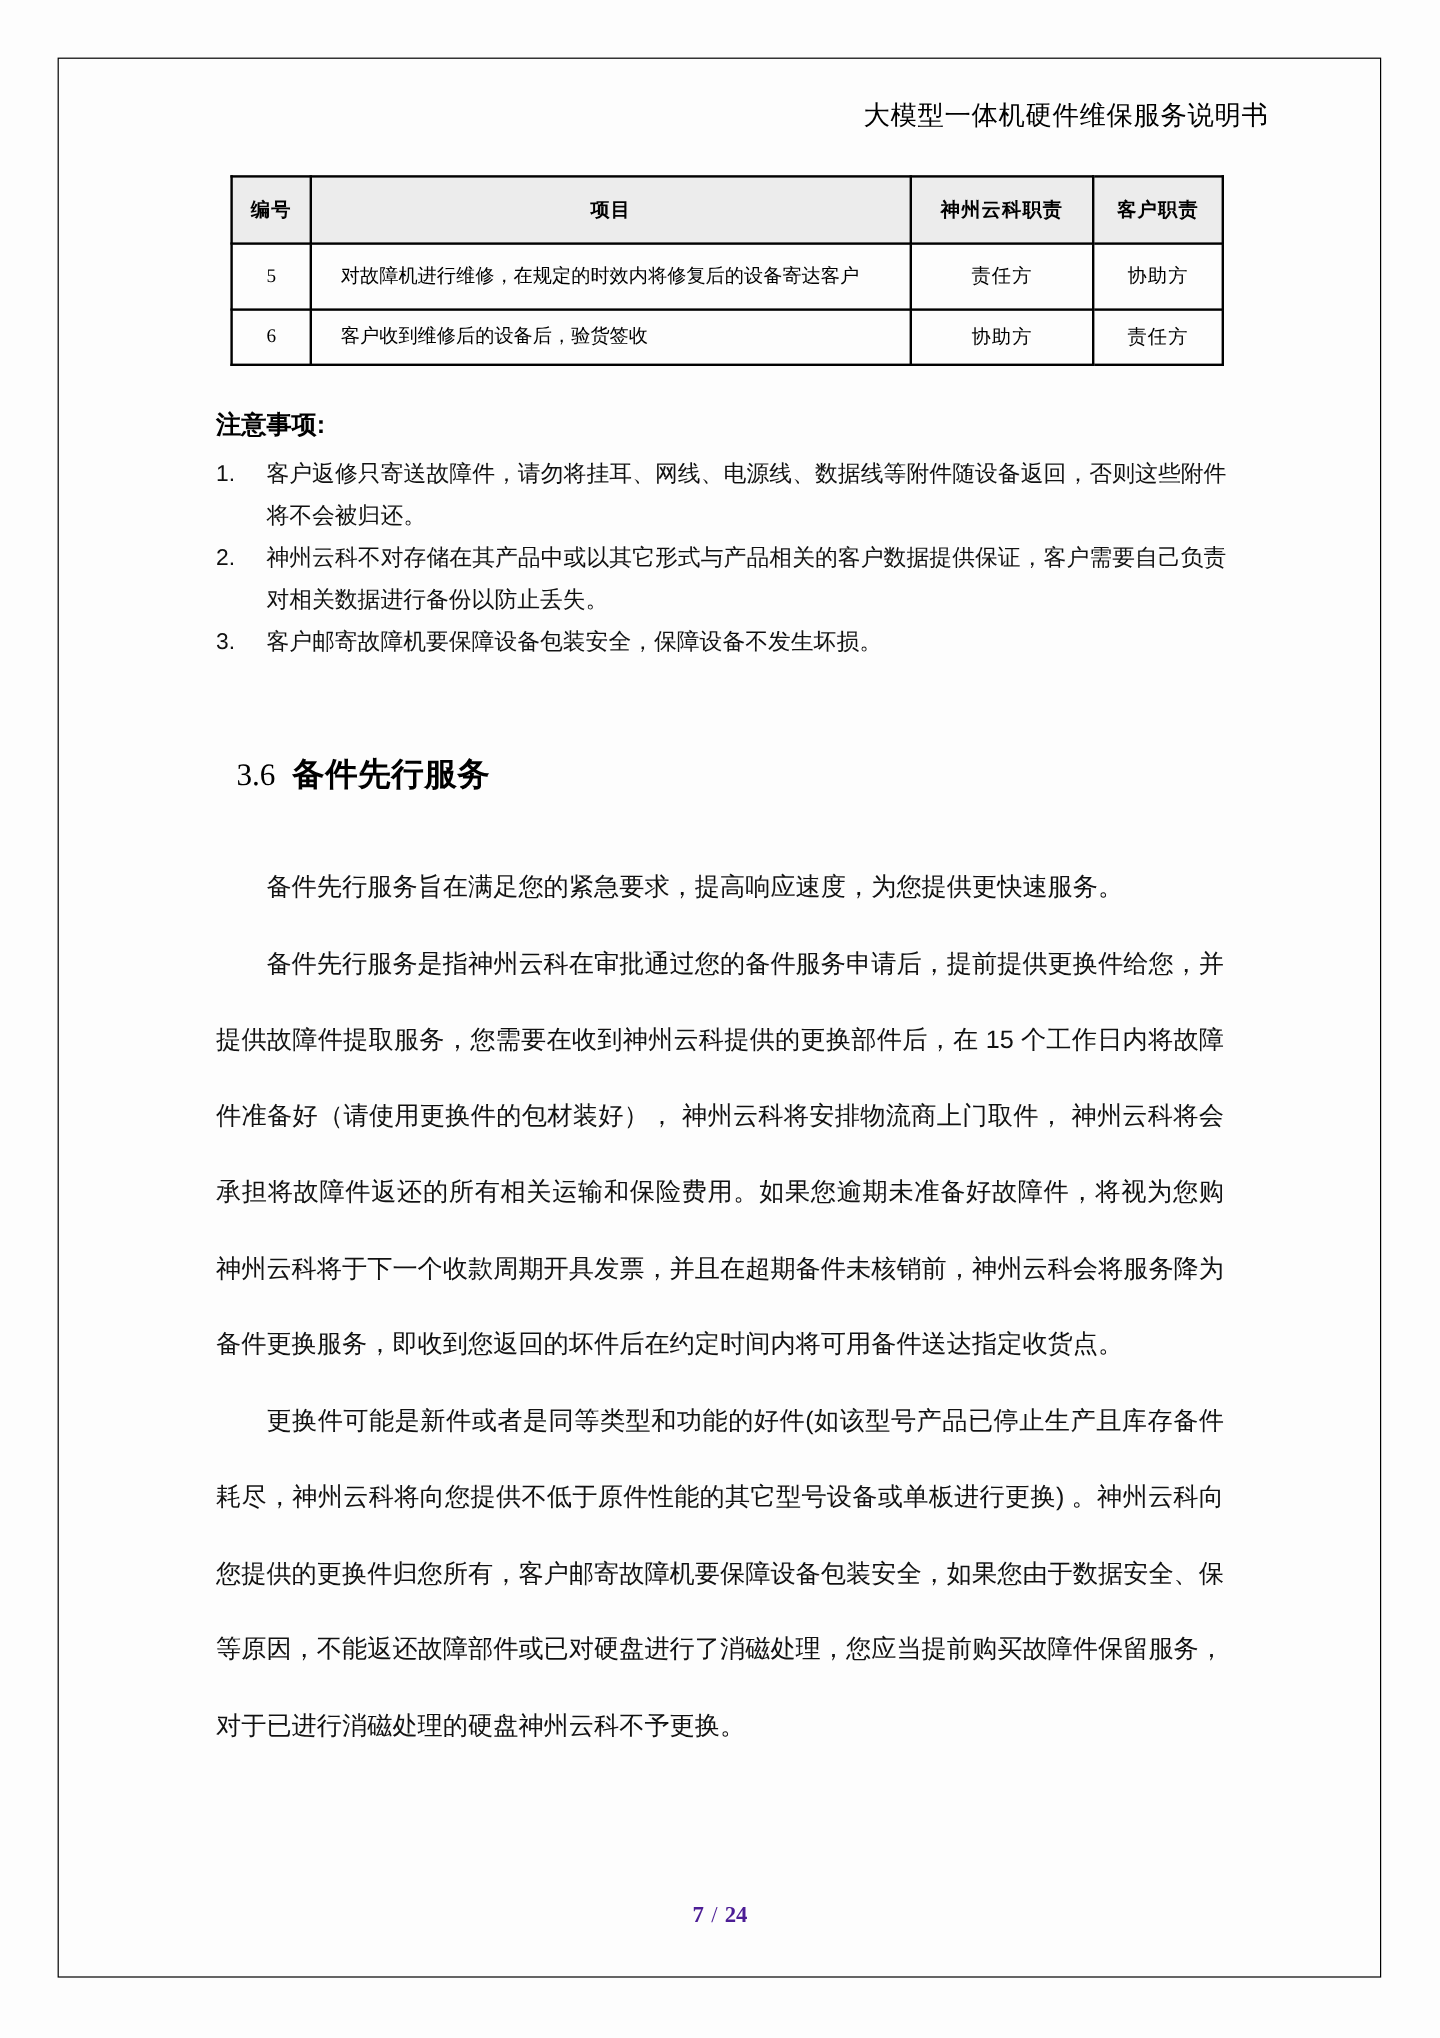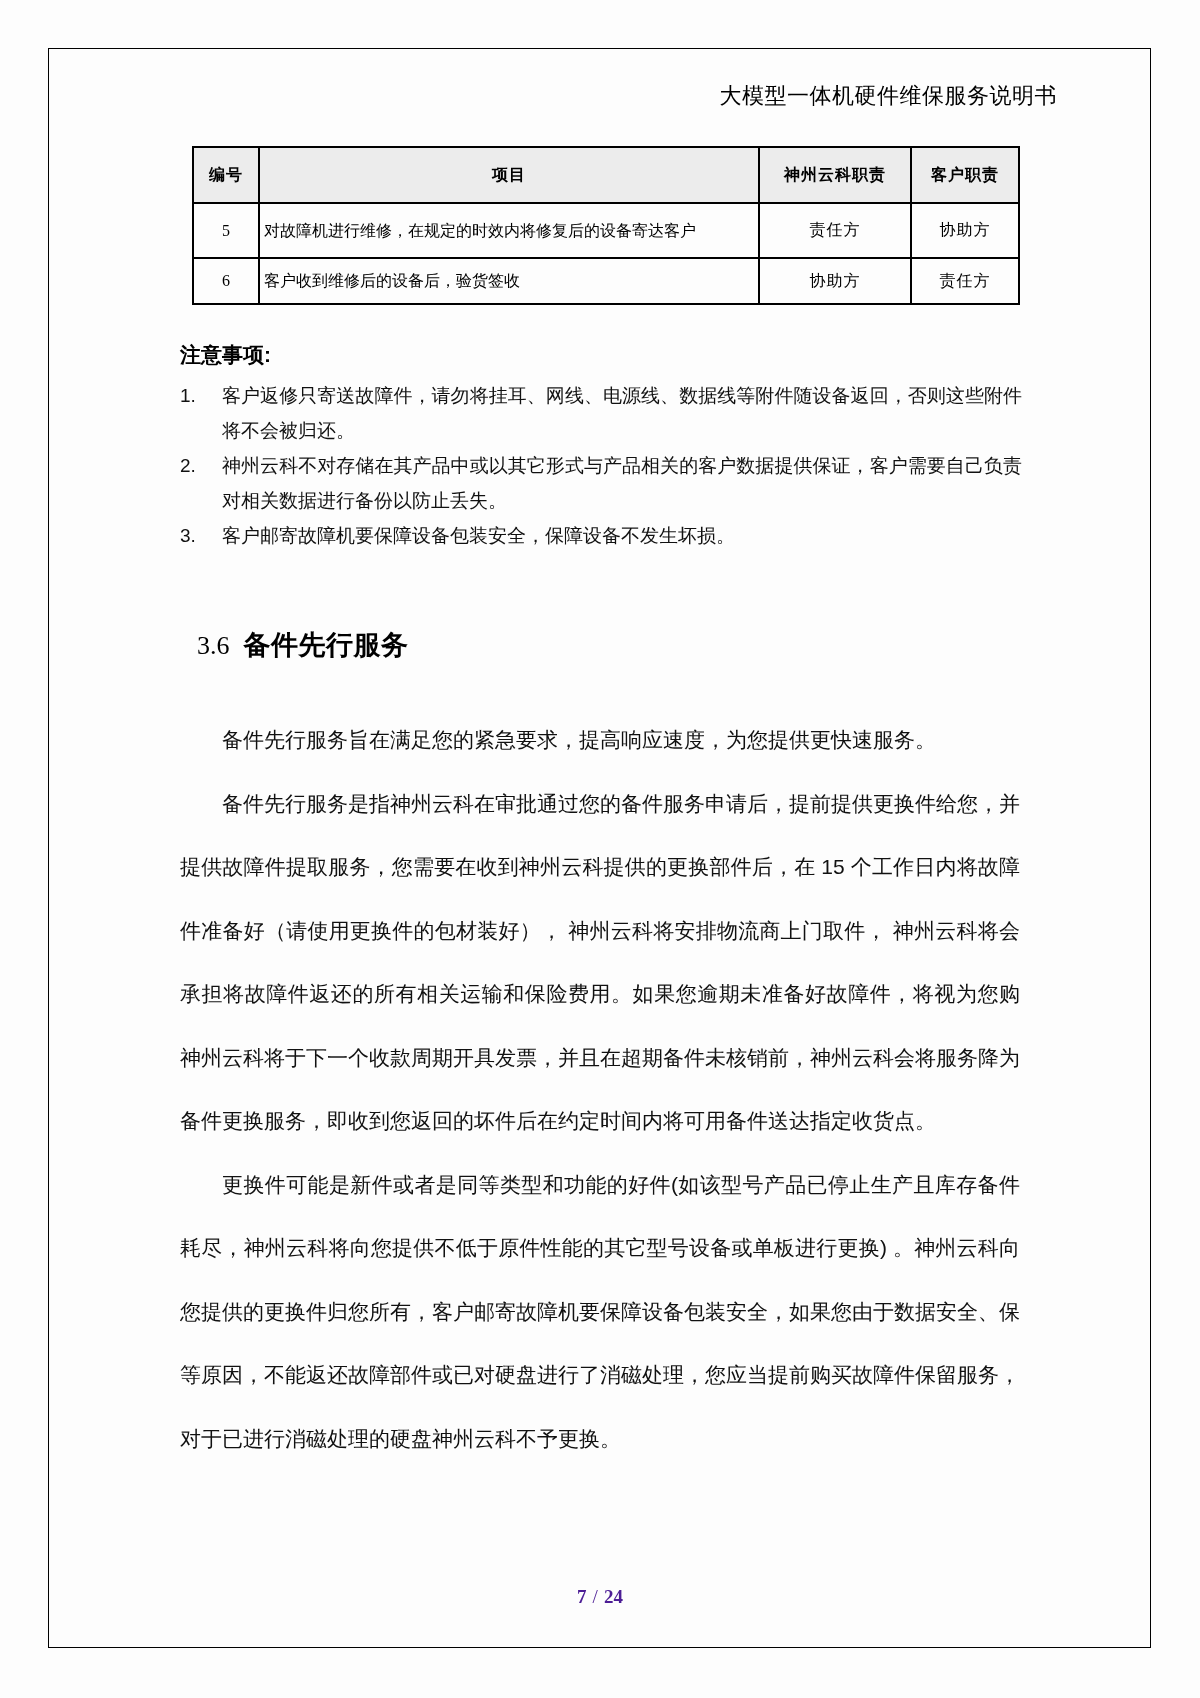--- a/index.html
+++ b/index.html
@@ -42,21 +42,21 @@
     vertical-align:middle;
   }
   table.resp-table th{
     background:#ececec;
     font-weight:bold;
     height:56px;
     text-align:center;
     letter-spacing:1px;
   }
   td.c-no{text-align:center;}
-  td.c-item{text-align:left;padding:4px 4px;line-height:26px;}
+  td.c-item{text-align:left;padding:4px 24px;line-height:26px;}
   td.c-role{text-align:center;letter-spacing:1px;}
   tr.r5 td{height:55px;}
   tr.r6 td{height:46px;}
   col.w-no{width:66px;}
   col.w-item{width:500px;}
   col.w-vendor{width:152px;}
   col.w-customer{width:108px;}
   
   .notes{
     position:absolute;left:180px;top:344px;width:842px;

